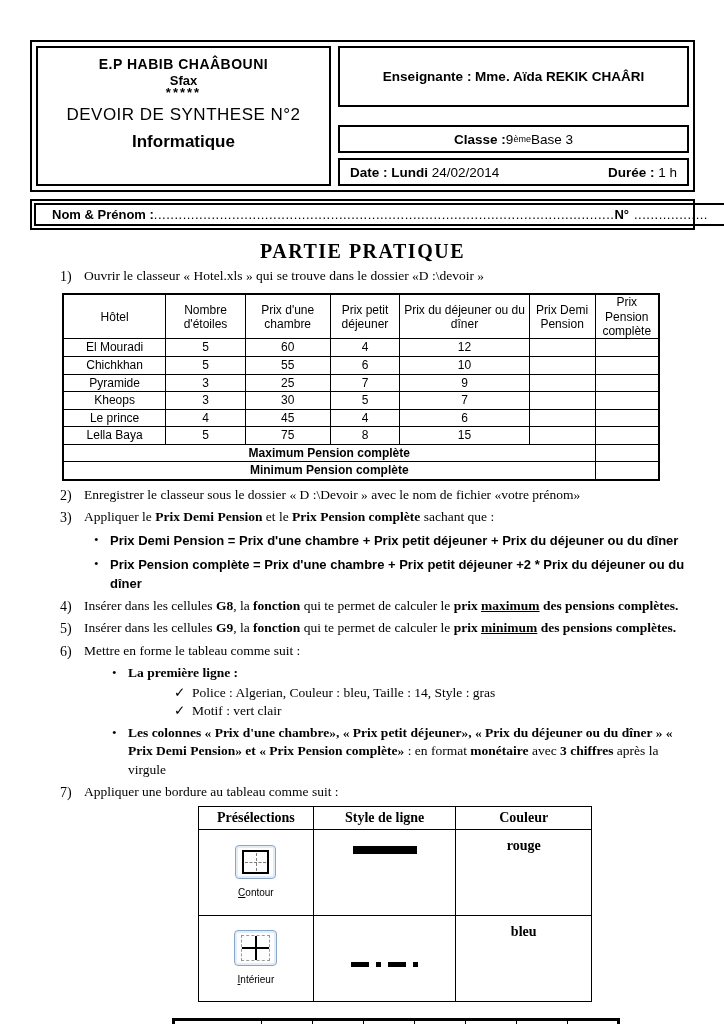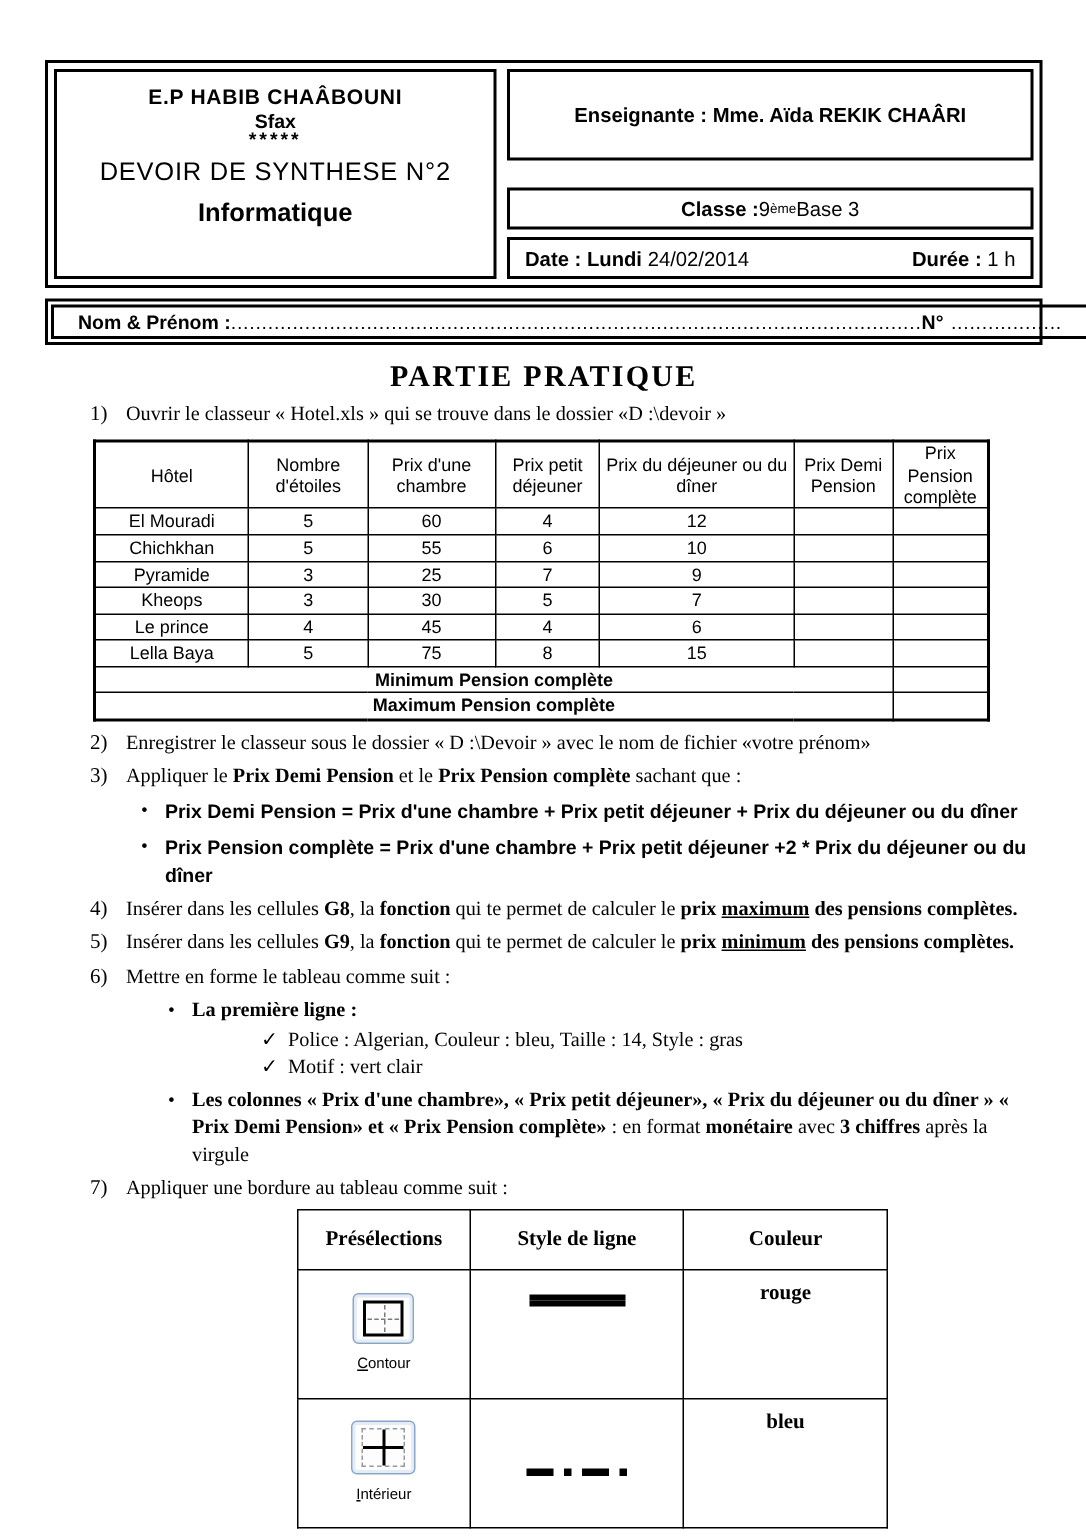--- a/index.html
+++ b/index.html
@@ -64,21 +64,21 @@
     width: 598px; font-family: "Liberation Sans", sans-serif; font-size: 12px;
     text-align: center; }
   .htable th, .htable td { border: 1px solid #000; padding: 0 2px; }
   .htable th { font-weight: normal; height: 38px; line-height: 1.2; }
   .htable td { height: 17px; }
   .htable .tfoot td { height: 15px; font-weight: bold; font-size: 12px; }
 
   
   .btable { border-collapse: collapse; margin: 4px 0 0 138px; width: 394px; }
   .btable th, .btable td { border: 1.5px solid #000; }
-  .btable th { font-size: 14px; height: 40px; }
+  .btable th { font-size: 14px; height: 23px; }
   .preset-cell { text-align: center; vertical-align: middle; height: 86px; }
   .preset-btn { display: inline-block; border: 1px solid #89a6c6; border-radius: 4px;
     background: #fdfdfd; padding: 4px 6px; box-shadow: inset 0 0 0 2px #e4ecf5; }
   .cbox { width: 27px; height: 24px; border: 2px solid #000; position: relative; }
   .cbox .dv { position: absolute; left: 50%; top: 1px; bottom: 1px; border-left: 1px dashed #7a7a7a; }
   .cbox .dh { position: absolute; top: 50%; left: 1px; right: 1px; border-top: 1px dashed #7a7a7a; }
   .ibox { width: 29px; height: 26px; border: 1px dashed #9a9a9a; position: relative; }
   .ibox .iv { position: absolute; left: 50%; top: 0; bottom: 0; width: 2px; background: #000;
     transform: translateX(-50%); }
   .ibox .ih { position: absolute; top: 50%; left: 0; right: 0; height: 2px; background: #000;
@@ -222,25 +222,25 @@
       <tr>
         <td>Lella Baya</td>
         <td>5</td>
         <td>75</td>
         <td>8</td>
         <td>15</td>
         <td></td>
         <td></td>
       </tr>
       <tr class="tfoot">
+        <td colspan="6">Maximum Pension complète</td>
+        <td></td>
+      </tr>
+      <tr class="tfoot">
         <td colspan="6">Minimum Pension complète</td>
-        <td></td>
-      </tr>
-      <tr class="tfoot">
-        <td colspan="6">Maximum Pension complète</td>
         <td></td>
       </tr>
     </tbody>
       </table>
 
     <div class="task">
       <span class="tnum">2)</span>
       <span class="ttext">Enregistrer le classeur sous le dossier « D :\Devoir » avec le nom de fichier «votre prénom»</span>
     </div>
 

